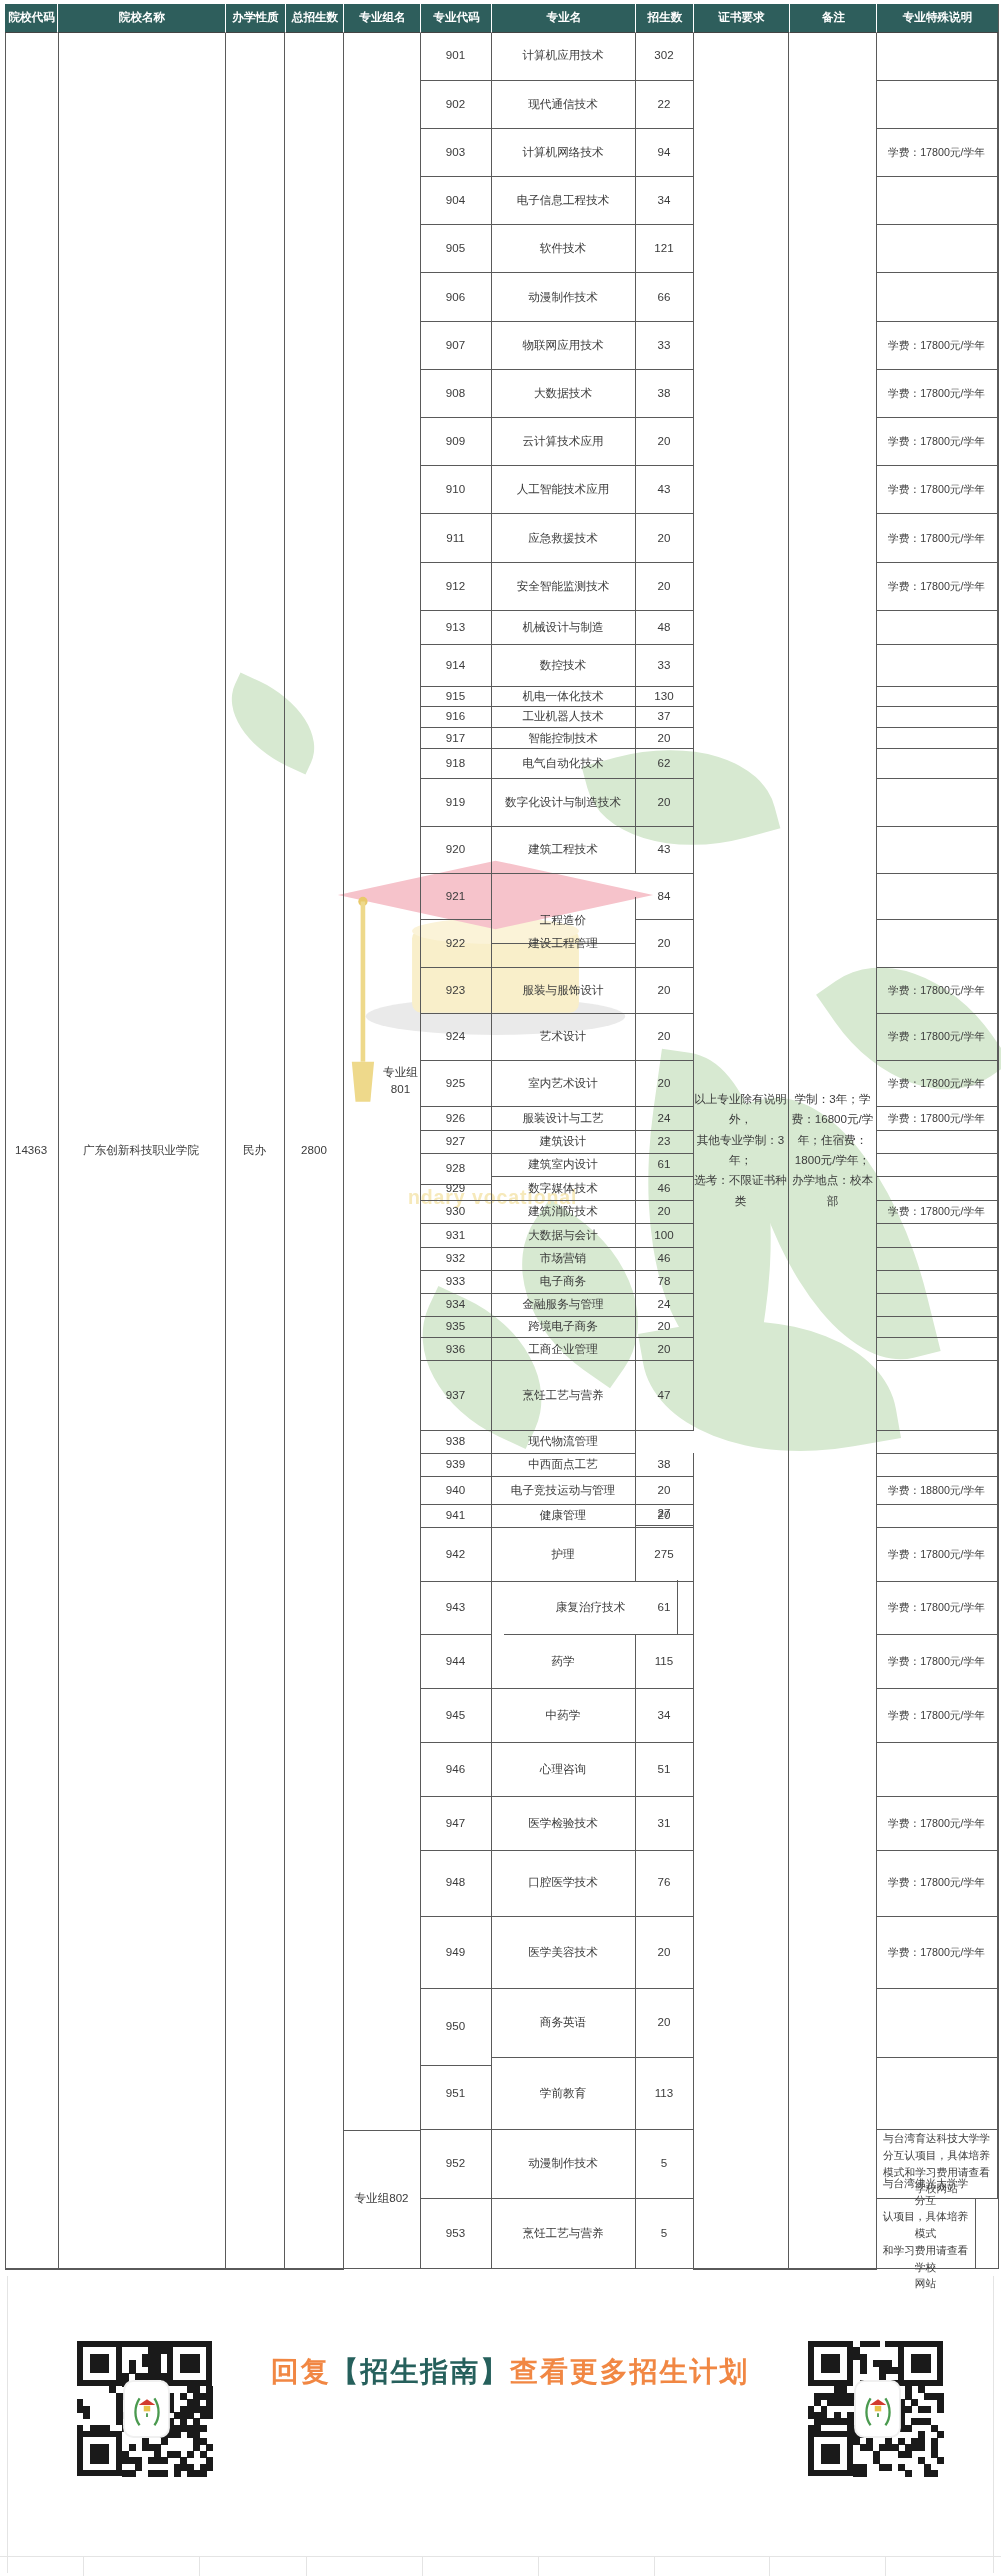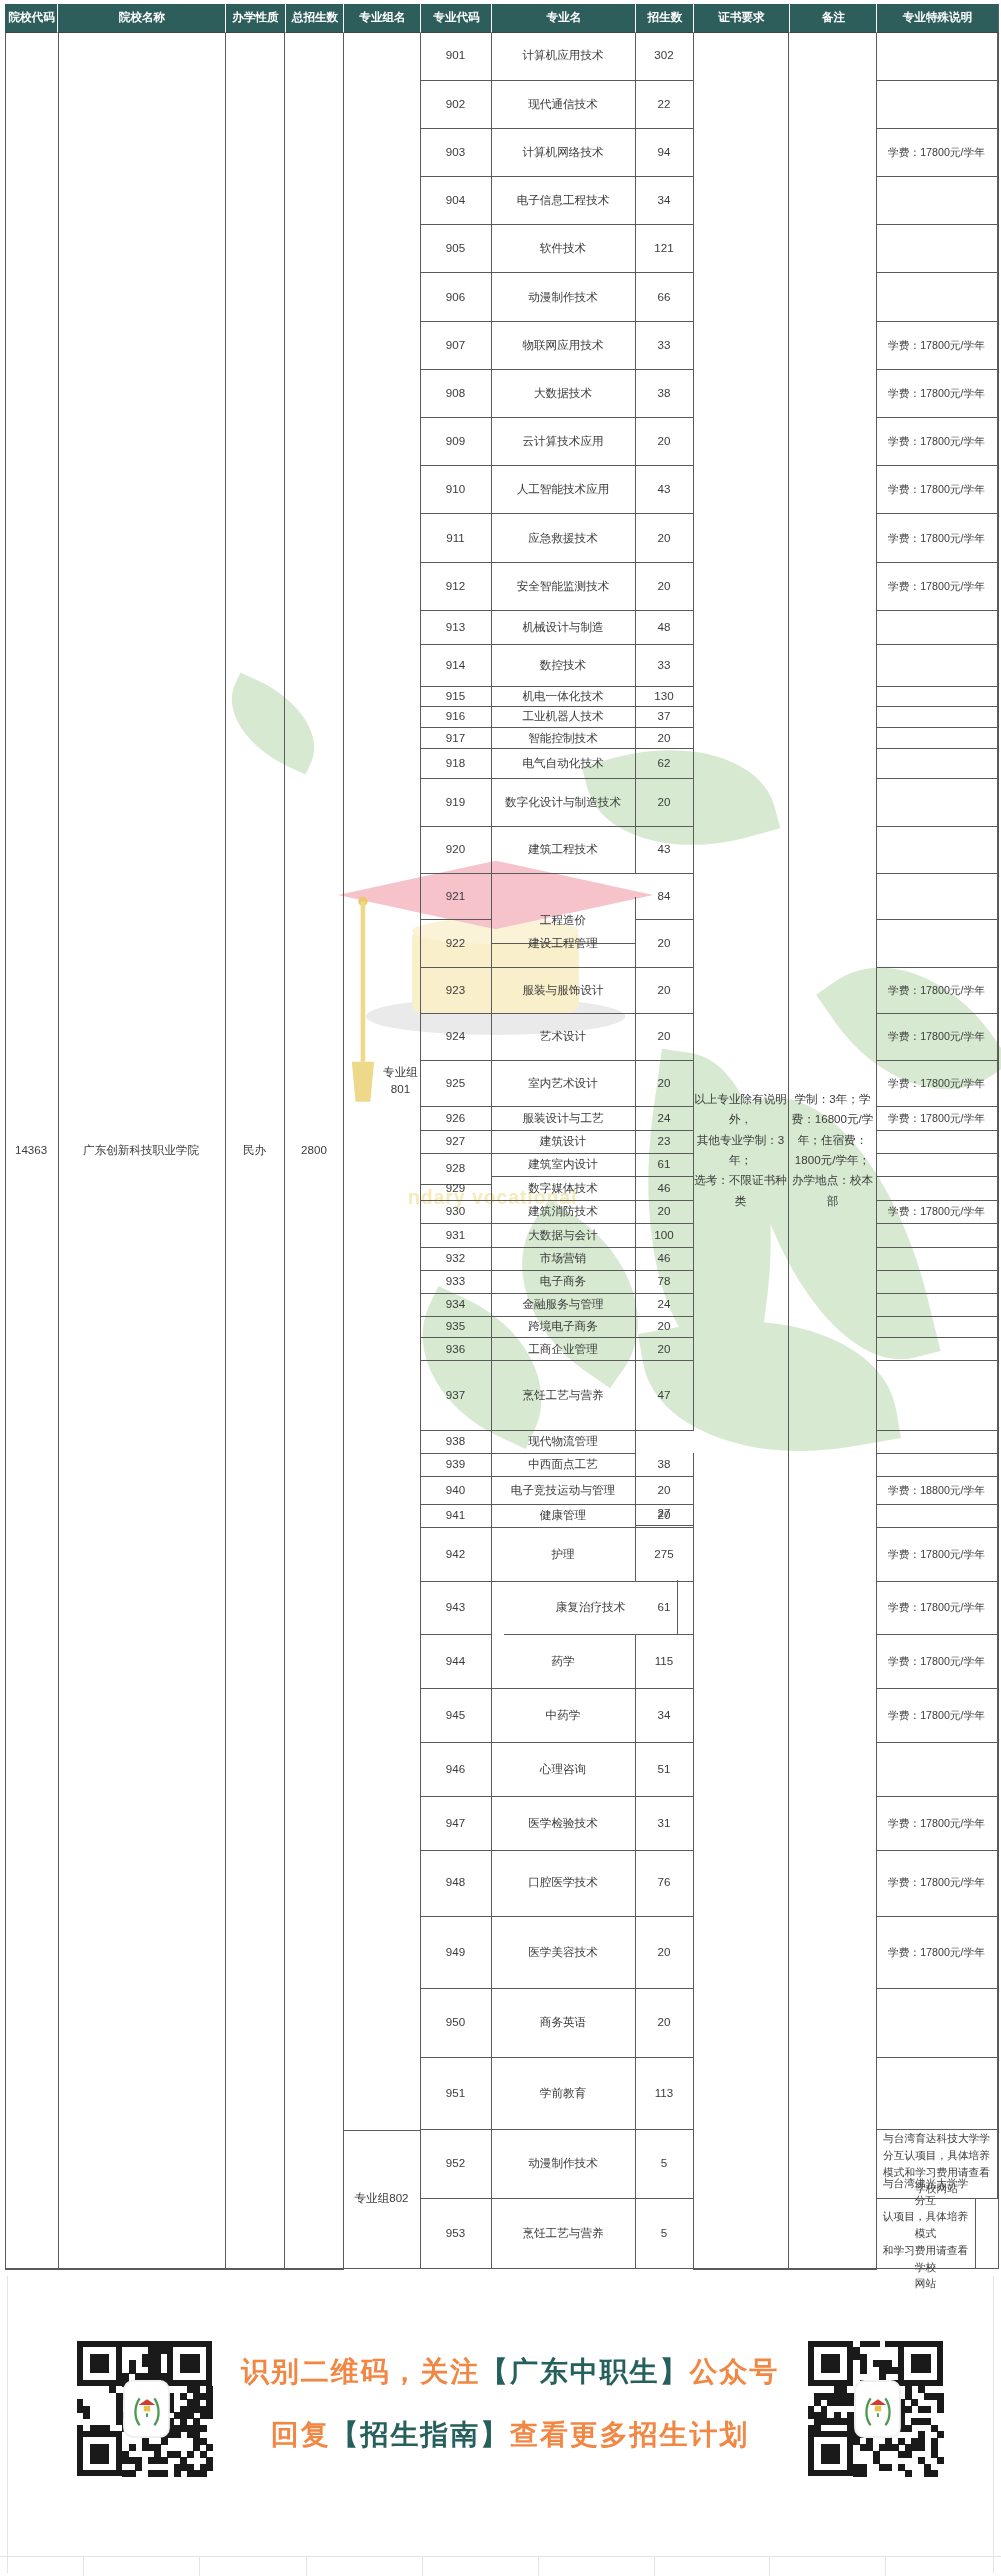--- a/index.html
+++ b/index.html
@@ -368,21 +368,20 @@
         <svg width="30" height="37" viewBox="0 0 32 40">
           <path d="M8,8 C2,17 2,29 8,37" stroke="#4a9a4f" stroke-width="2.5" fill="none"></path>
           <path d="M24,8 C30,17 30,29 24,37" stroke="#4a9a4f" stroke-width="2.5" fill="none"></path>
           <polygon points="16,9 7,15 25,15" fill="#d23b2f"></polygon>
           <rect x="12.5" y="16" width="7" height="6" fill="#e8c34b"></rect>
           <line x1="16" y1="24" x2="16" y2="28" stroke="#4a9a4f" stroke-width="2"></line>
         </svg>
       </div>
     </div>
   <div id="footer-text">
-    <div class="fline" id="fline1"><span style="color: rgb(241, 135, 67);">识别二维码，关注</span><span style="color: rgb(38, 96, 92);">【广东中职生】</span><span style="color: rgb(241, 135, 67);">公众号</span></div>
     <div class="fline" id="fline2"><span style="color: rgb(241, 135, 67);">回复</span><span style="color: rgb(38, 96, 92);">【招生指南】</span><span style="color: rgb(241, 135, 67);">查看更多招生计划</span></div>
   </div>
 
   <div class="pgline" style="left:0;top:2556px;width:1001px;height:0.9px;"></div>
   <div class="pgline" style="left:7.4px;top:2276px;width:0.9px;height:297px;"></div>
   <div class="pgline" style="left:993px;top:2276px;width:0.9px;height:297px;"></div>
 <div class="hcell" style="left: 4.6px; top: 3.7px; width: 54px; height: 29px;">院校代码</div>
     <div class="hcell" style="left: 57px; top: 3.7px; width: 169px; height: 29px; border-left: 1.9px solid rgb(255, 255, 255);">院校名称</div>
     <div class="hcell" style="left: 225px; top: 3.7px; width: 60px; height: 29px; border-left: 1.9px solid rgb(255, 255, 255);">办学性质</div>
     <div class="hcell" style="left: 285px; top: 3.7px; width: 59px; height: 29px; border-left: 1.9px solid rgb(255, 255, 255);">总招生数</div>
@@ -603,21 +602,21 @@
     <div class="cell" style="left: 635px; top: 1796px; width: 59px; height: 55px;">31</div>
     <div class="cell note" style="left: 876px; top: 1796px; width: 122px; height: 55px;">学费：17800元/学年</div>
     <div class="cell" style="left: 420px; top: 1849px; width: 72px; height: 68px;">948</div>
     <div class="cell" style="left: 491px; top: 1849px; width: 145px; height: 68px;">口腔医学技术</div>
     <div class="cell" style="left: 635px; top: 1849px; width: 59px; height: 68px;">76</div>
     <div class="cell note" style="left: 876px; top: 1849px; width: 122px; height: 68px;">学费：17800元/学年</div>
     <div class="cell" style="left: 420px; top: 1916px; width: 72px; height: 73px;">949</div>
     <div class="cell" style="left: 491px; top: 1916px; width: 145px; height: 73px;">医学美容技术</div>
     <div class="cell" style="left: 635px; top: 1916px; width: 59px; height: 73px;">20</div>
     <div class="cell note" style="left: 876px; top: 1916px; width: 122px; height: 73px;">学费：17800元/学年</div>
-    <div class="cell" style="left: 420px; top: 1988px; width: 72px; height: 70px;">950</div>
+    <div class="cell" style="left: 420px; top: 1988px; width: 72px; height: 78px;">950</div>
     <div class="cell" style="left: 491px; top: 1988px; width: 145px; height: 70px;">商务英语</div>
     <div class="cell" style="left: 635px; top: 1988px; width: 59px; height: 70px;">20</div>
     <div class="cell note" style="left: 876px; top: 1988px; width: 122px; height: 70px;"></div>
     <div class="cell" style="left: 420px; top: 2058px; width: 72px; height: 72px;">951</div>
     <div class="cell" style="left: 491px; top: 2058px; width: 145px; height: 72px;">学前教育</div>
     <div class="cell" style="left: 635px; top: 2058px; width: 59px; height: 72px;">113</div>
     <div class="cell note" style="left: 876px; top: 2058px; width: 122px; height: 72px;"></div>
     <div class="cell" style="left: 343px; top: 2129px; width: 78px; height: 140px;">专业组802</div>
     <div class="cell" style="left: 420px; top: 2129px; width: 72px; height: 70px;">952</div>
     <div class="cell" style="left: 491px; top: 2129px; width: 145px; height: 70px;">动漫制作技术</div>

